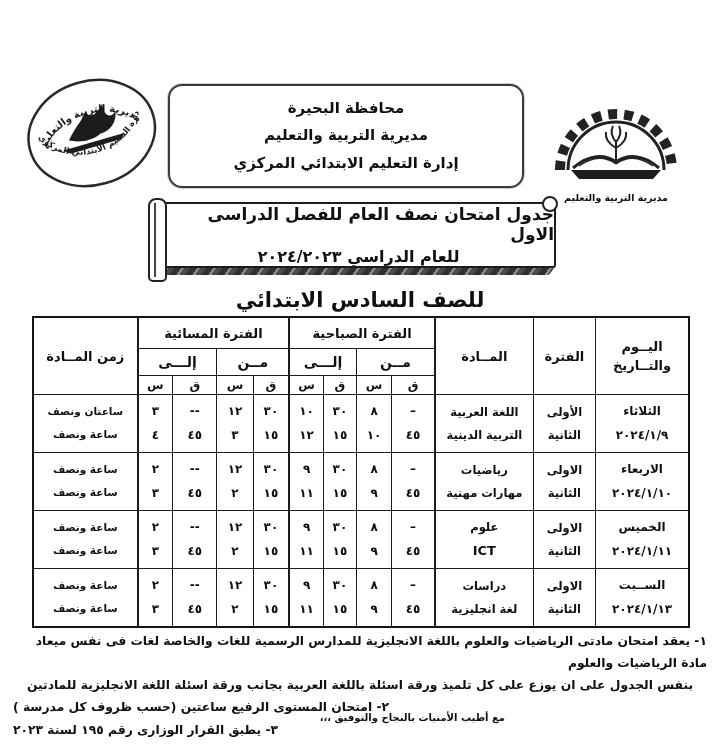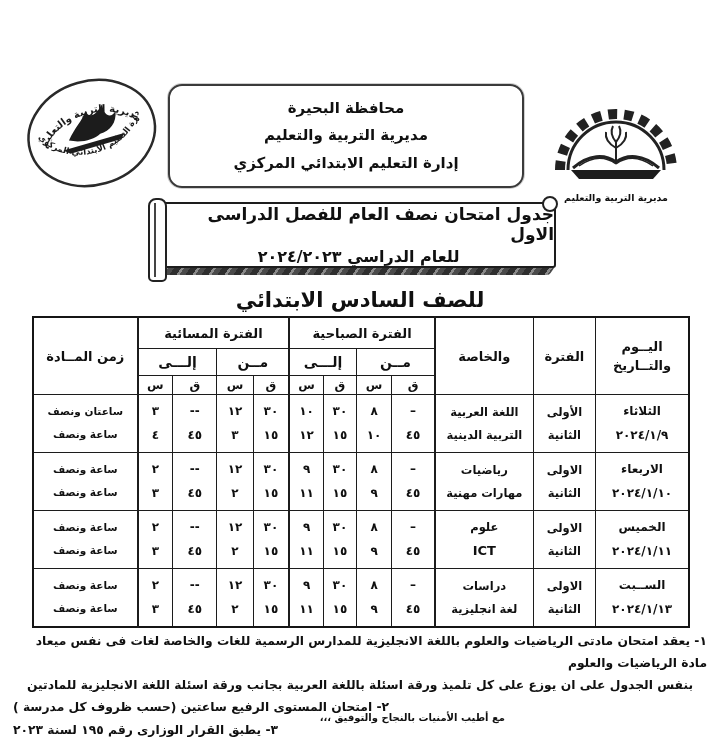--- a/index.html
+++ b/index.html
@@ -125,21 +125,21 @@
       <col style="width:36px">
       <col style="width:44px">
       <col style="width:35px">
     <col style="width:104px">
   </colgroup>
   <tbody>
       <tr>
     <th rowspan="3" class="span3 pre">اليــوم
 والتــاريخ</th>
     <th rowspan="3" class="span3">الفترة</th>
-    <th rowspan="3" class="span3">والخاصة</th>
+    <th rowspan="3" class="span3">المــادة</th>
     <th colspan="4" class="gA gs">الفترة الصباحية</th>
     <th colspan="4" class="gA gs">الفترة المسائية</th>
     <th rowspan="3" class="span3 gs">زمن المــادة</th>
   </tr>
   <tr>
     <th colspan="2" class="gB gs">مــن</th>
     <th colspan="2" class="gB">إلـــى</th>
     <th colspan="2" class="gB gs">مــن</th>
     <th colspan="2" class="gB">إلـــى</th>
   </tr>

